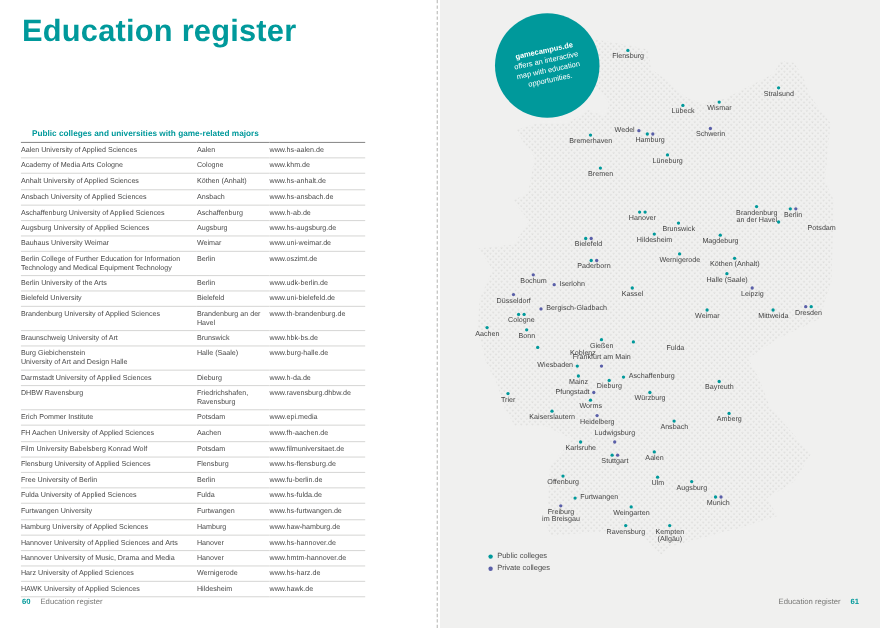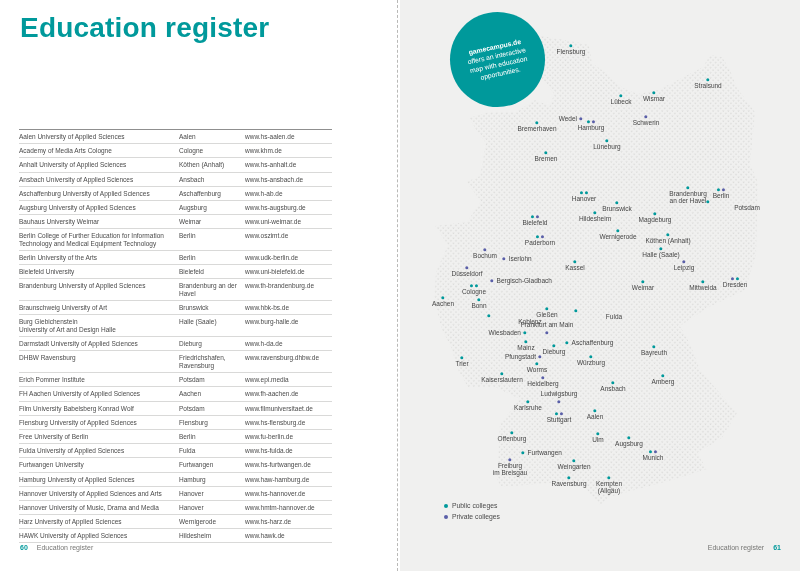--- a/index.html
+++ b/index.html
@@ -51,20 +51,21 @@
   .legend { position:absolute; left:44px; top:502px; z-index:3; }
   .legend-row { display:flex; align-items:center; gap:4px; margin-bottom:4px; }
   .legend-row .dot { width:4px; height:4px; }
   .legend-row span:last-child { font-size:6.8px; color:#4a4a4a; }
 </style>
 </head>
 <body>
 
 <div class="page-left">
   <div class="doc-title">Education register</div>
+  <div class="table-heading">Public colleges and universities with game-related majors</div>
   <table class="colleges">
     <tbody>
         <tr>
           <td>Aalen University of Applied Sciences</td>
           <td>Aalen</td>
           <td>www.hs-aalen.de</td>
         </tr>
         <tr>
           <td>Academy of Media Arts Cologne</td>
           <td>Cologne</td>

